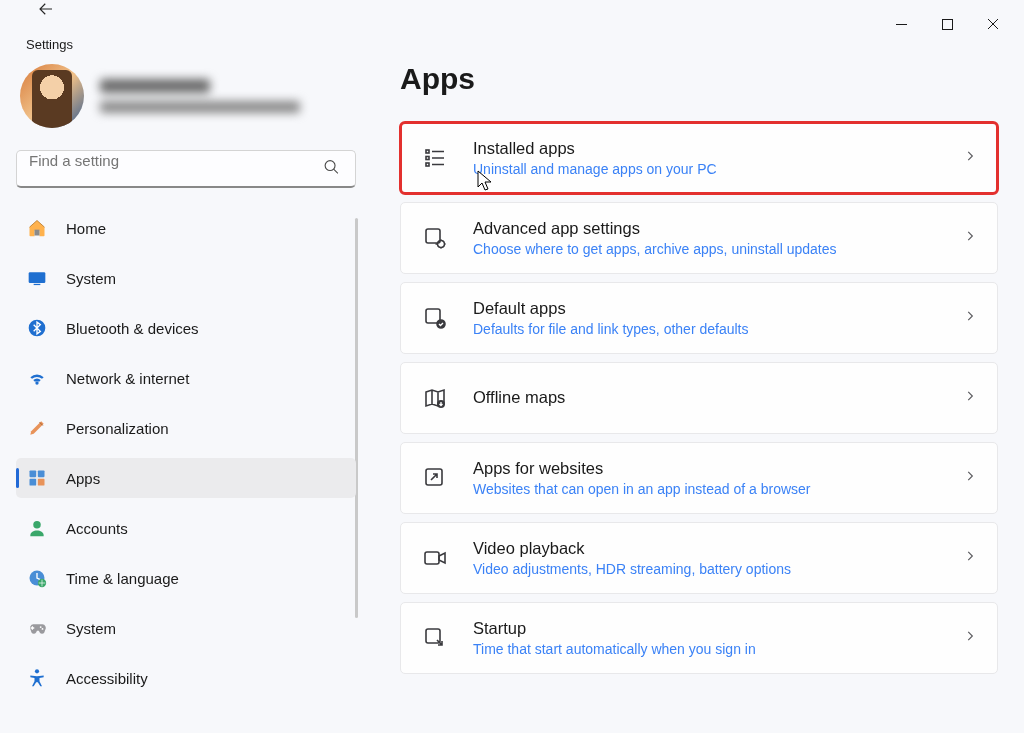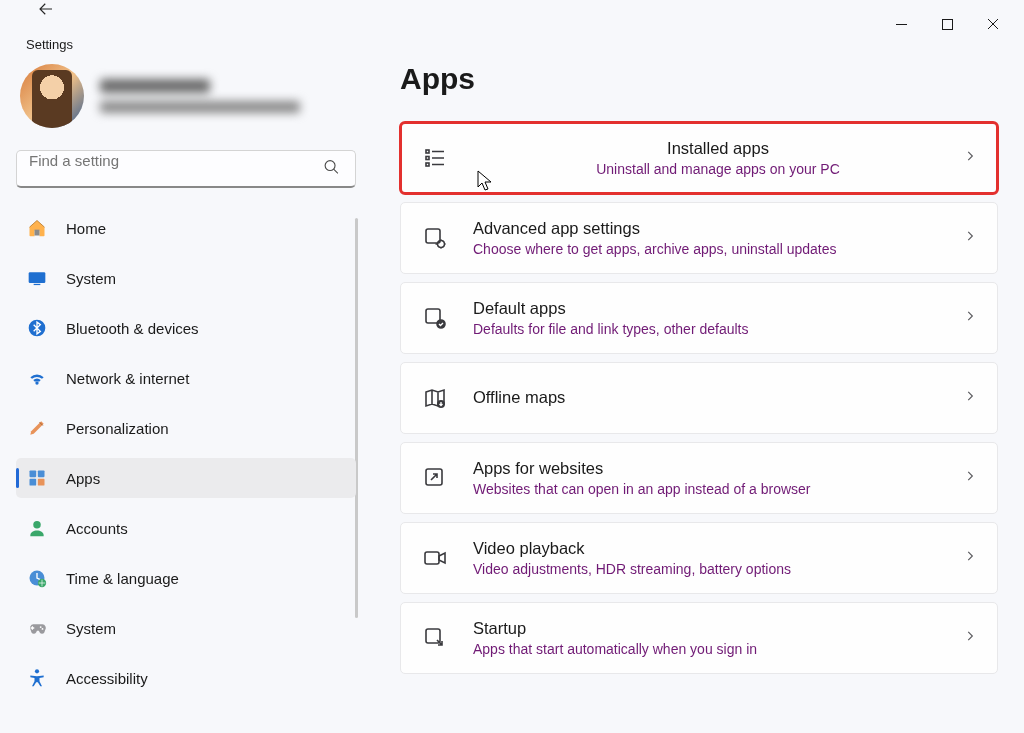--- a/index.html
+++ b/index.html
@@ -160,36 +160,35 @@
       border: 1px solid #e8e8ea;
       border-radius: 5px;
       height: 72px;
       padding: 0 20px;
       cursor: pointer;
       margin-bottom: 4px;
     }
     .card.highlighted {
       outline: 3px solid #e3302e;
       outline-offset: -2px;
-      text-align: center;
     }
     .card-icon {
       width: 28px; height: 28px;
       display: flex; align-items: center; justify-content: center;
       margin-right: 24px;
     }
     .card-text { flex: 1; }
     .card-title {
       font-size: 16.5px;
       color: #1a1a1a;
       line-height: 1.3;
     }
     .card-sub {
       font-size: 14px;
-      color: #701a75;
+      color: #3b82f6;
       line-height: 1.3;
     }
     .chev {
       color: #5a5a5e;
     }
     .cursor {
       position: absolute;
       left: 477px;
       top: 170px;
       pointer-events: none;
@@ -477,21 +476,21 @@
 
       <div class="card">
         <span class="card-icon">
           <svg width="24" height="24" viewBox="0 0 24 24" fill="none" stroke="#3a3a3e" stroke-width="1.6">
               <rect x="3" y="3" width="14" height="14" rx="2"></rect>
               <path d="M14 14l5 5M19 15v4h-4"></path>
             </svg>
         </span>
         <div class="card-text">
           <div class="card-title">Startup</div>
-          <div class="card-sub">Apps that start automatically when you sign in</div>
+          <div class="card-sub">Time that start automatically when you sign in</div>
         </div>
         <span class="chev">
           <svg width="14" height="14" viewBox="0 0 24 24" fill="none" stroke="currentColor" stroke-width="2">
               <path d="M9 5l7 7-7 7"></path>
             </svg>
         </span>
       </div>
 
     </div>
   </main>

